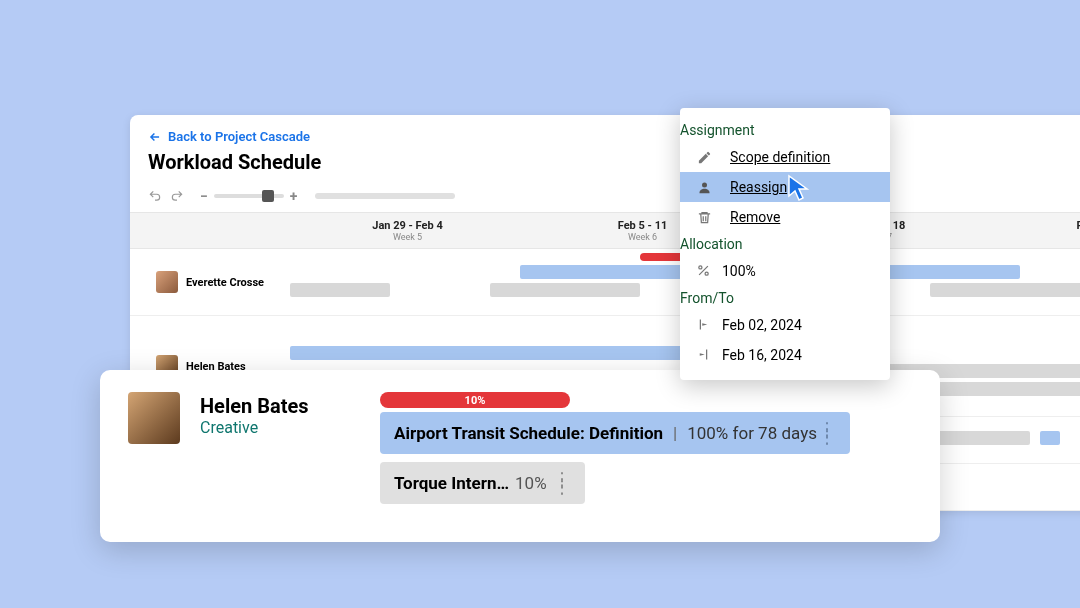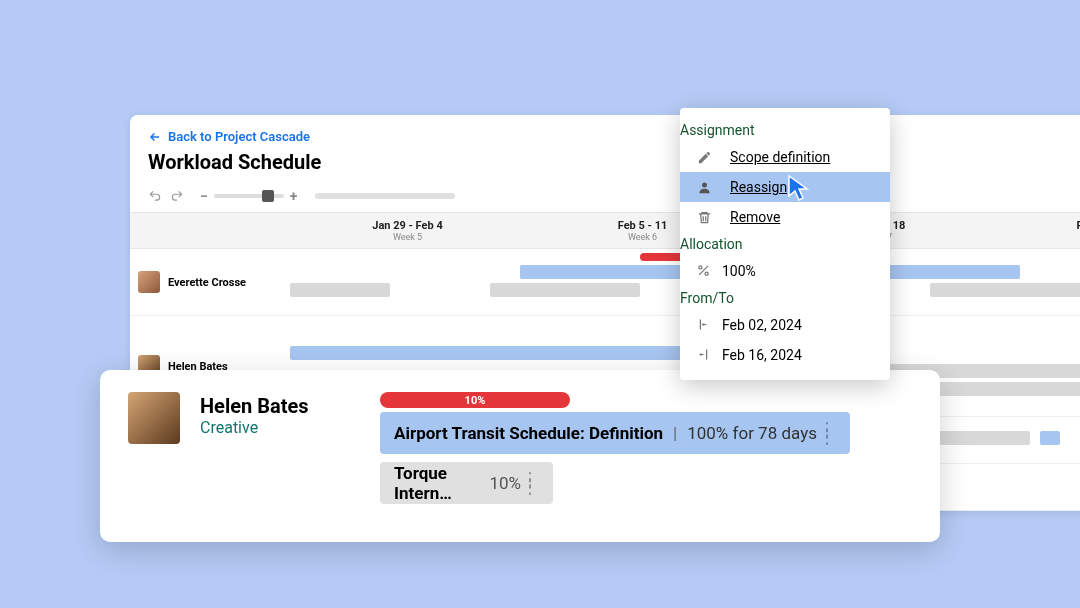--- a/index.html
+++ b/index.html
@@ -91,21 +91,21 @@
   display: flex;
   border-bottom: 1px solid #eee;
   position: relative;
 }
 .row-left {
   width: 160px;
   flex-shrink: 0;
   display: flex;
   align-items: center;
   gap: 8px;
-  padding: 6px 8px;
+  padding: 6px 26px;
   background: #fff;
 }
 .avatar {
   width: 22px; height: 22px;
   border-radius: 3px;
   flex-shrink: 0;
 }
 .avatar.e1 { background: linear-gradient(135deg,#d9a17b,#8b5a3c); }
 .avatar.h1 { background: linear-gradient(135deg,#d4a574,#5c3a1e); }
 .avatar.k1 { background: linear-gradient(135deg,#e8c9a8,#b0805a); }
@@ -173,21 +173,21 @@
 .task-pill.primary {
   background: #a6c5f0;
   width: 470px;
 }
 .task-pill .title { font-weight: 700; color: #000; }
 .task-pill .sep { margin: 0 10px; color: #666; }
 .task-pill .meta { color: #333; }
 .task-pill .dots { margin-left: auto; color: #6b85a8; font-size: 18px; letter-spacing: 0; line-height: 8px; }
 .task-pill.secondary {
   background: #e0e0e0;
-  width: 173px;
+  width: 205px;
 }
 .task-pill.secondary .title { font-weight: 700; }
 .task-pill.secondary .meta { margin-left: 6px; color: #555; }
 .task-pill.secondary .dots { color: #888; }
 
 
 .context-menu {
   position: absolute;
   top: 108px;
   left: 680px;

